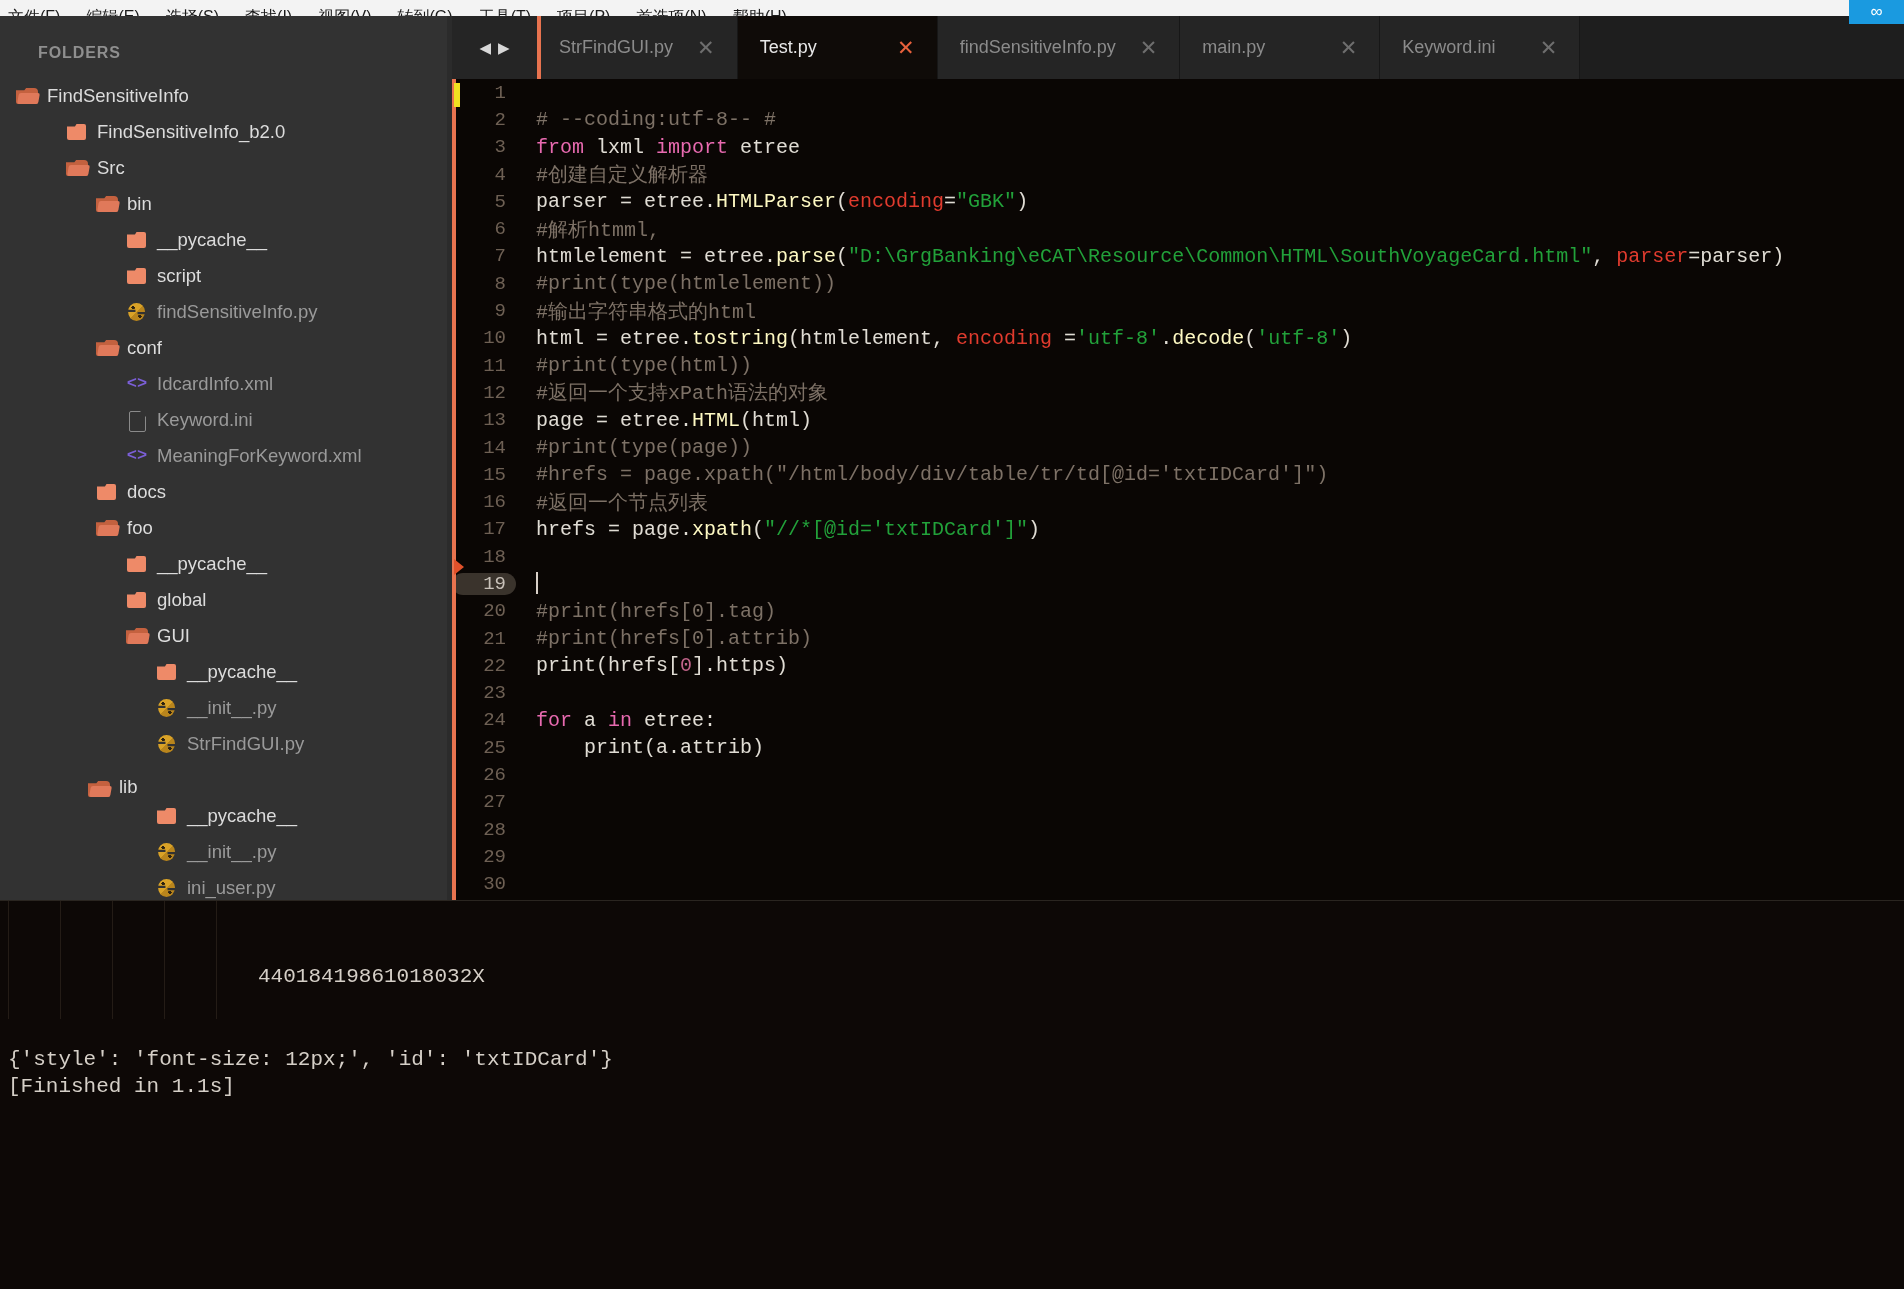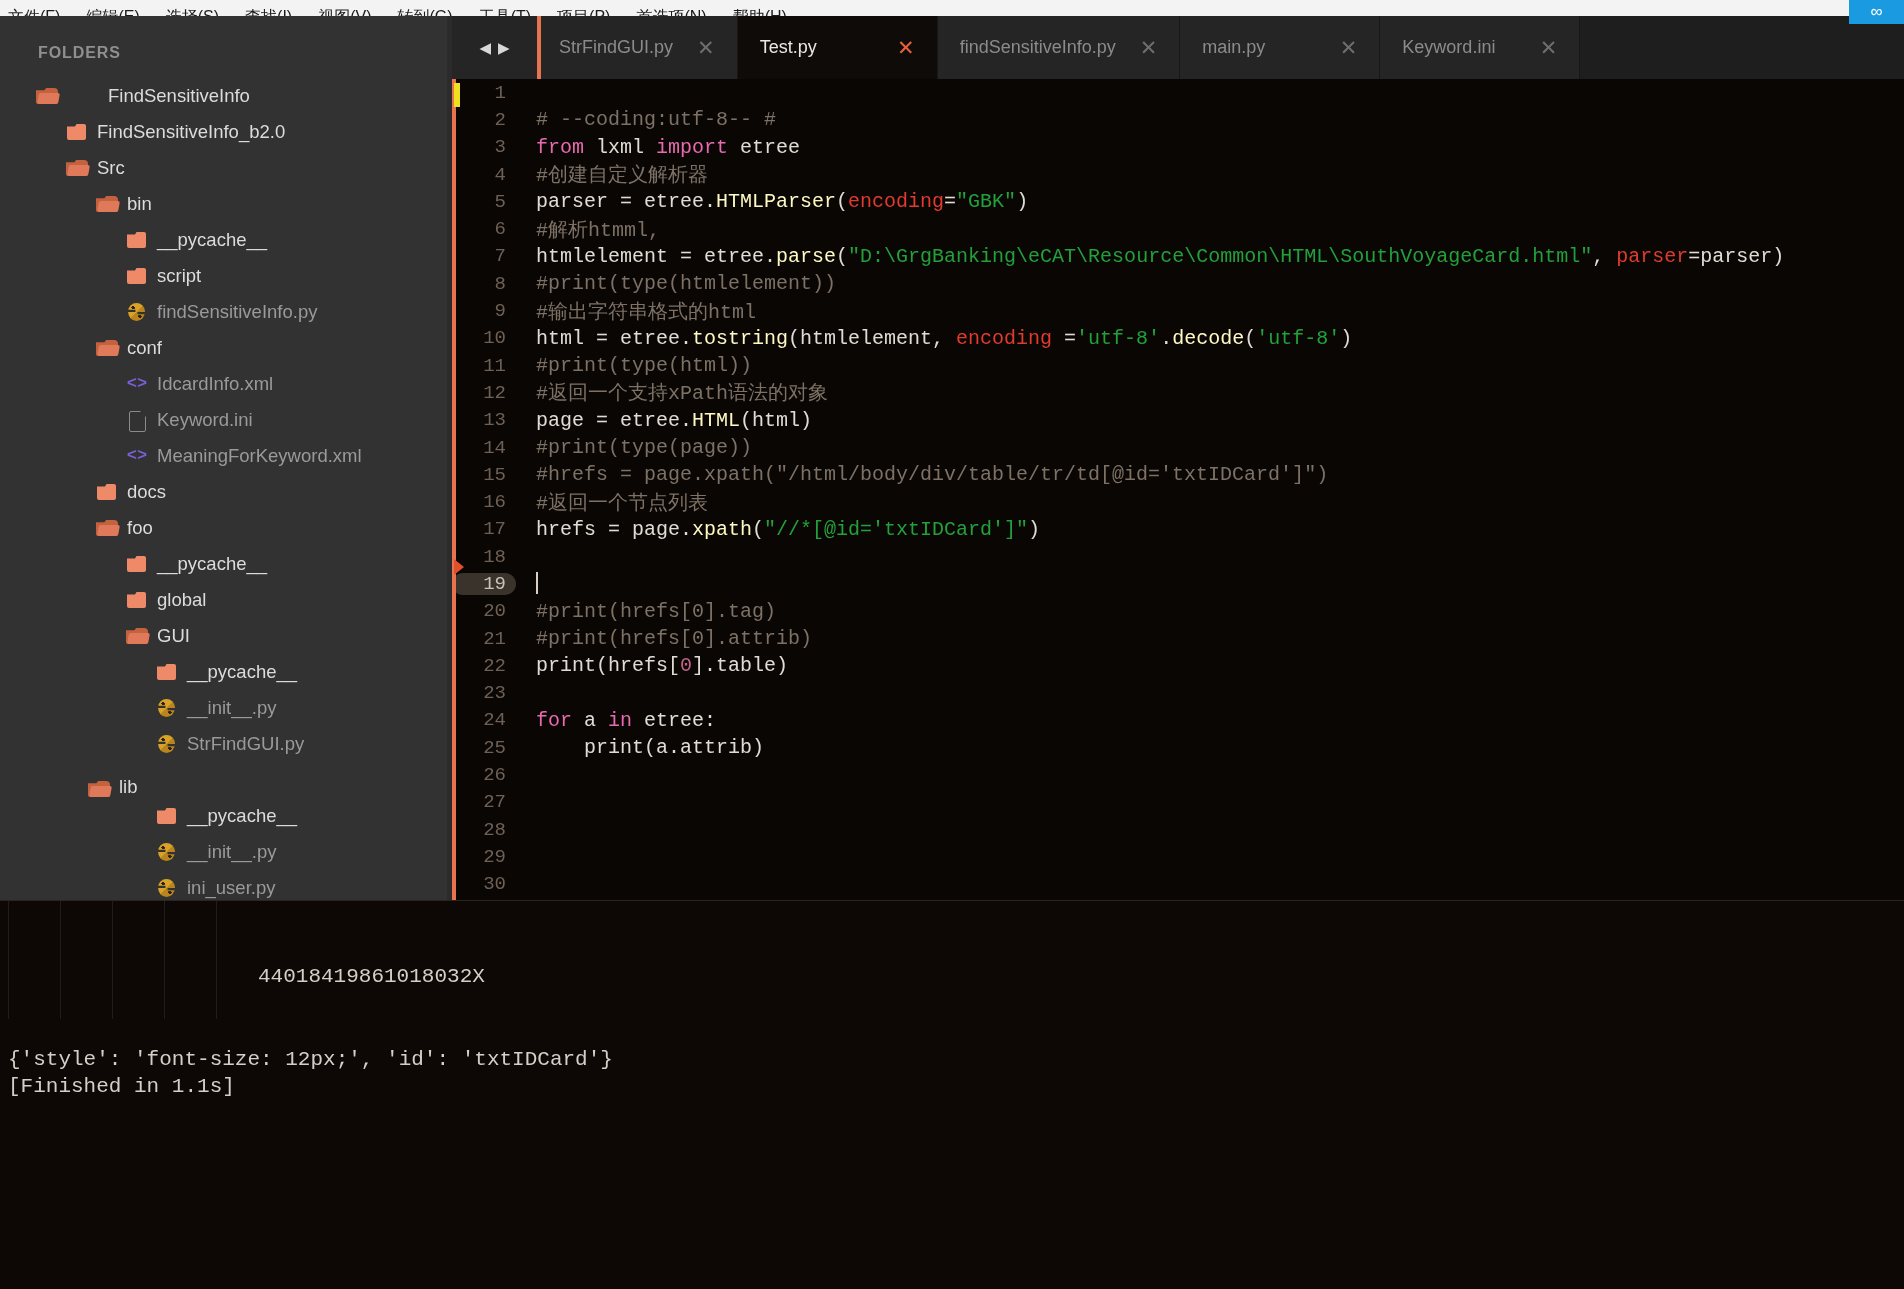--- a/index.html
+++ b/index.html
@@ -202,21 +202,21 @@
     <span class="mi">项目(P)</span>
     <span class="mi">首选项(N)</span>
     <span class="mi">帮助(H)</span>
   </div>
 
   <div class="frame">
 
     <div class="sidebar">
       <div class="sb-head">FOLDERS</div>
       <div class="tree" id="tree">
-          <div class="row folder" style="padding-left: 36px; gap: 41px;">
+          <div class="row folder" style="padding-left: 16px;">
             <span class="ic folder-open"></span>
             <span class="lbl">FindSensitiveInfo</span>
           </div>
           <div class="row folder" style="padding-left: 66px;">
             <span class="ic folder-closed"></span>
             <span class="lbl">FindSensitiveInfo_b2.0</span>
           </div>
           <div class="row folder" style="padding-left: 66px;">
             <span class="ic folder-open"></span>
             <span class="lbl">Src</span>
@@ -358,21 +358,21 @@
             <div class="codeline"><span class="ln">12</span><span class="code"><span class="cm">#返回一个支持xPath语法的对象</span></span></div>
             <div class="codeline"><span class="ln">13</span><span class="code"><span class="nm">page = etree.</span><span class="fn">HTML</span><span class="nm">(html)</span></span></div>
             <div class="codeline"><span class="ln">14</span><span class="code"><span class="cm">#print(type(page))</span></span></div>
             <div class="codeline"><span class="ln">15</span><span class="code"><span class="cm">#hrefs = page.xpath("/html/body/div/table/tr/td[@id='txtIDCard']")</span></span></div>
             <div class="codeline"><span class="ln">16</span><span class="code"><span class="cm">#返回一个节点列表</span></span></div>
             <div class="codeline"><span class="ln">17</span><span class="code"><span class="nm">hrefs = page.</span><span class="fn">xpath</span><span class="nm">(</span><span class="st">"//*[@id='txtIDCard']"</span><span class="nm">)</span></span></div>
             <div class="codeline"><span class="ln">18</span><span class="code"></span></div>
             <div class="codeline cur"><span class="ln">19</span><span class="code"><span class="caret"></span></span></div>
             <div class="codeline"><span class="ln">20</span><span class="code"><span class="cm">#print(hrefs[0].tag)</span></span></div>
             <div class="codeline"><span class="ln">21</span><span class="code"><span class="cm">#print(hrefs[0].attrib)</span></span></div>
-            <div class="codeline"><span class="ln">22</span><span class="code"><span class="nm">print</span><span class="nm">(hrefs[</span><span class="nu">0</span><span class="nm">].table)</span></span></div>
+            <div class="codeline"><span class="ln">22</span><span class="code"><span class="nm">print</span><span class="nm">(hrefs[</span><span class="nu">0</span><span class="nm">].https)</span></span></div>
             <div class="codeline"><span class="ln">23</span><span class="code"></span></div>
             <div class="codeline"><span class="ln">24</span><span class="code"><span class="k">for</span><span class="nm"> a </span><span class="k">in</span><span class="nm"> etree:</span></span></div>
             <div class="codeline"><span class="ln">25</span><span class="code"><span class="nm">    print</span><span class="nm">(a.attrib)</span></span></div>
             <div class="codeline"><span class="ln">26</span><span class="code"></span></div>
             <div class="codeline"><span class="ln">27</span><span class="code"></span></div>
             <div class="codeline"><span class="ln">28</span><span class="code"></span></div>
             <div class="codeline"><span class="ln">29</span><span class="code"></span></div>
             <div class="codeline"><span class="ln">30</span><span class="code"></span></div>
           </div>
       </div>

